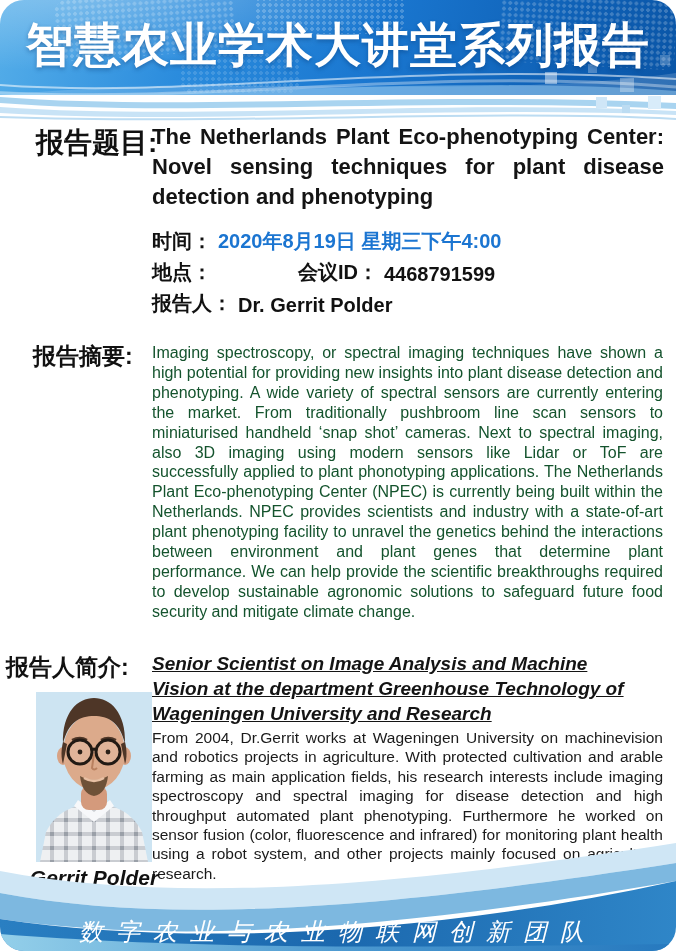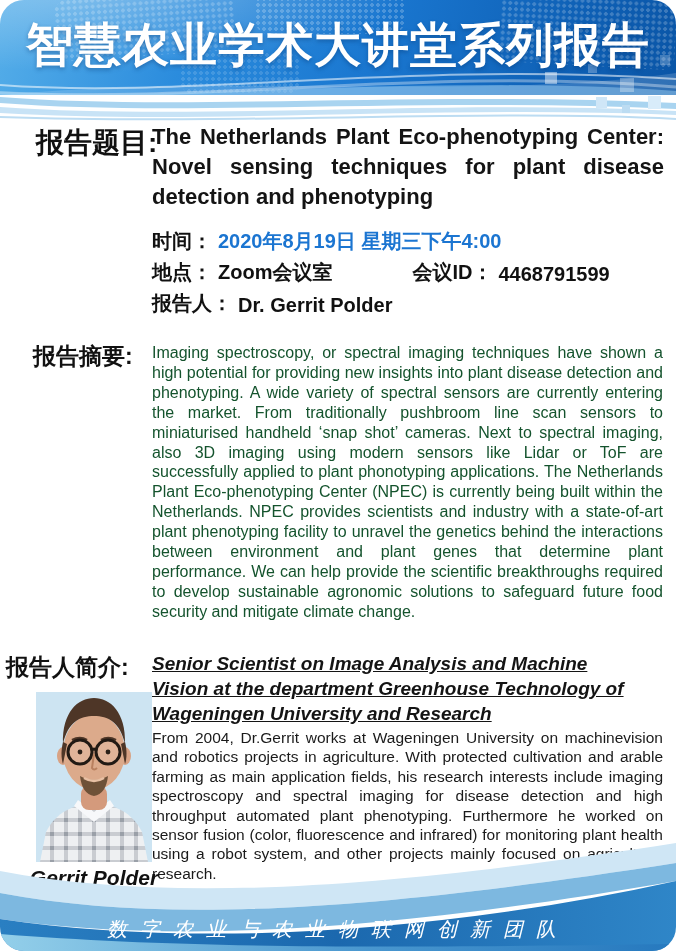--- a/index.html
+++ b/index.html
@@ -64,21 +64,21 @@
   }
   .photo{position:absolute;left:36px;top:692px;width:116px;height:170px;}
   .photo-caption{
     position:absolute;left:16px;top:866px;width:156px;text-align:center;
     color:#111;font-size:21px;font-weight:bold;font-style:italic;white-space:nowrap;
   }
   
   .footer-waves{position:absolute;left:0;top:841px;width:676px;height:110px;}
   .footer-text{
     position:absolute;left:0;top:916px;width:676px;text-align:center;
-    color:#ffffff;font-size:20px;font-style:italic;letter-spacing:13px;white-space:nowrap;
+    color:#ffffff;font-size:24px;font-style:italic;letter-spacing:13px;white-space:nowrap;
   }
 </style>
 </head>
 <body>
 
 <div class="poster">
 
   <div class="banner">
     <div class="sheen"></div>
     <div class="dots d1"></div>
@@ -112,21 +112,20 @@
   <div class="label title-label">报告题目:</div>
   <div class="report-title">The Netherlands Plant Eco-phenotyping Center: Novel sensing techniques for plant disease detection and phenotyping</div>
 
   <div class="meta">
     <div class="meta-row">
       <span class="lab">时间：</span>
       <span class="val-blue">2020年8月19日 星期三下午4:00</span>
     </div>
     <div class="meta-row">
       <span class="lab">地点：</span>
-      <span>Zoom会议室</span>
       <span class="lab meeting-id">会议ID：</span>
       <span>4468791599</span>
     </div>
     <div class="meta-row">
       <span class="lab">报告人：</span>
       <span>Dr. Gerrit Polder</span>
     </div>
   </div>
 
   <div class="label abstract-label">报告摘要:</div>

